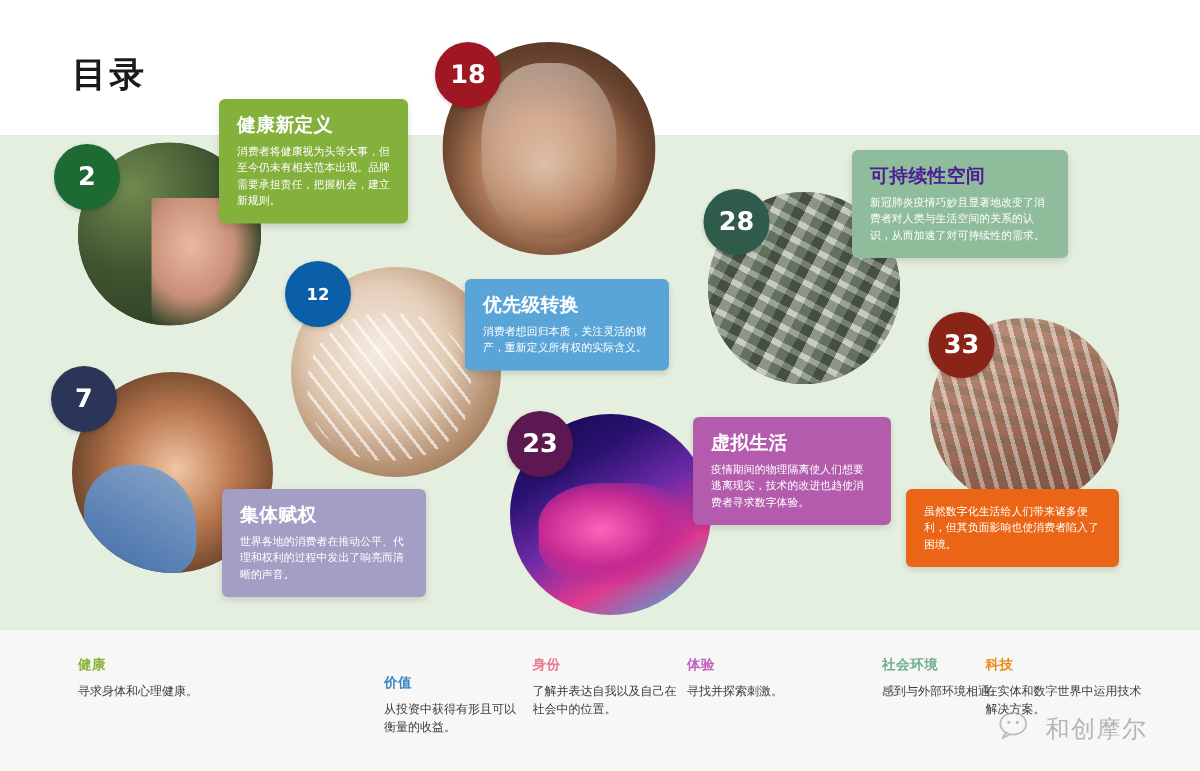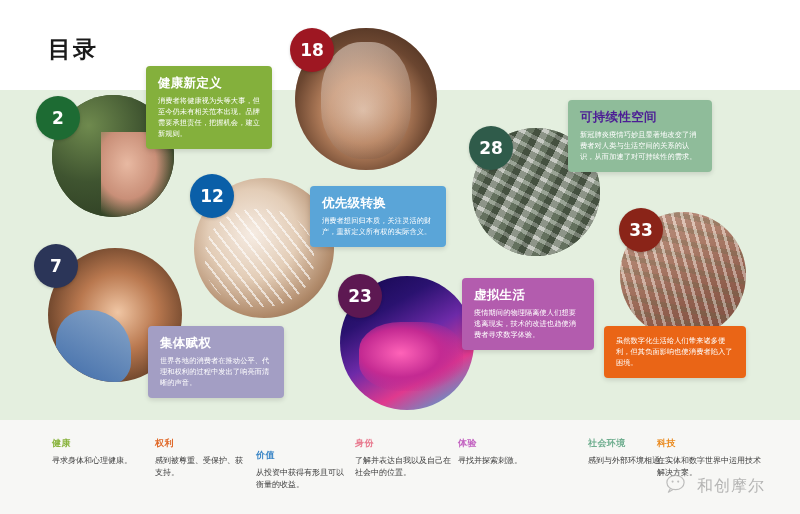--- a/index.html
+++ b/index.html
@@ -160,41 +160,37 @@
 
   <div class="badge" style="left: 36px; top: 96px; width: 44px; height: 44px; font-size: 17px; background: rgb(29, 107, 51);">
       <span>2</span>
     </div>
   <div class="badge" style="left: 290px; top: 28px; width: 44px; height: 44px; font-size: 17px; background: rgb(158, 23, 34);">
       <span>18</span>
     </div>
   <div class="badge" style="left: 469px; top: 126px; width: 44px; height: 44px; font-size: 17px; background: rgb(47, 91, 74);">
       <span>28</span>
     </div>
-  <div class="badge" style="left: 190px; top: 174px; width: 44px; height: 44px; font-size: 17px; background: rgb(10, 95, 168);">
+  <div class="badge" style="left: 190px; top: 174px; width: 44px; height: 44px; font-size: 11px; background: rgb(10, 95, 168);">
       <span>12</span>
     </div>
   <div class="badge" style="left: 34px; top: 244px; width: 44px; height: 44px; font-size: 17px; background: rgb(43, 53, 88);">
       <span>7</span>
     </div>
   <div class="badge" style="left: 338px; top: 274px; width: 44px; height: 44px; font-size: 17px; background: rgb(93, 24, 82);">
       <span>23</span>
     </div>
   <div class="badge" style="left: 619px; top: 208px; width: 44px; height: 44px; font-size: 17px; background: rgb(138, 36, 24);">
       <span>33</span>
     </div>
 
   <div class="legend">
     <div class="legend-item" style="left:52px;  width:96px;">
       <div class="legend-term" style="color: rgb(138, 180, 63);">健康</div>
       <div class="legend-desc">寻求身体和心理健康。</div>
-    </div>
-    <div class="legend-item" style="left:155px; width:92px;">
-      <div class="legend-term" style="color: rgb(224, 106, 42);">权利</div>
-      <div class="legend-desc">感到被尊重、受保护、获支持。</div>
     </div>
     <div class="legend-item" style="left:256px; width:90px;margin-top:12px;">
       <div class="legend-term" style="color: rgb(59, 134, 198);">价值</div>
       <div class="legend-desc">从投资中获得有形且可以衡量的收益。</div>
     </div>
     <div class="legend-item" style="left:355px; width:96px;">
       <div class="legend-term" style="color: rgb(232, 121, 142);">身份</div>
       <div class="legend-desc">了解并表达自我以及自己在社会中的位置。</div>
     </div>
     <div class="legend-item" style="left:458px; width:88px;">

